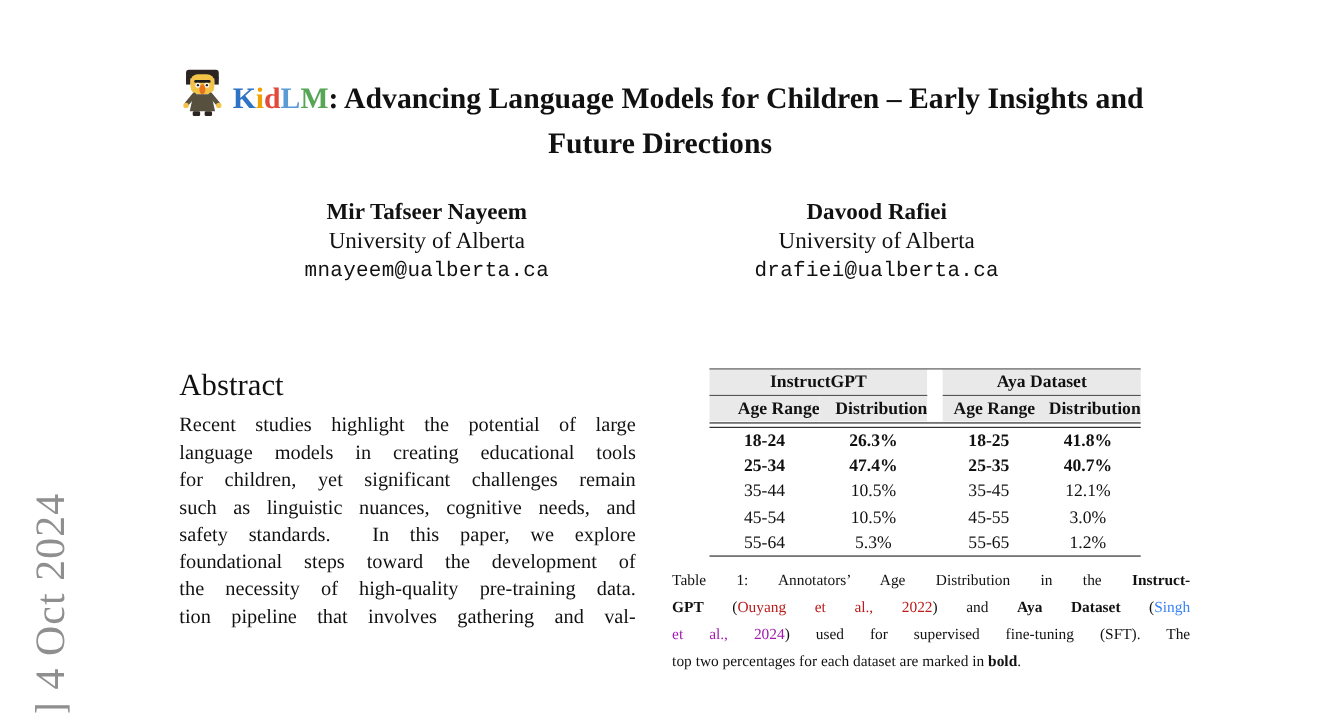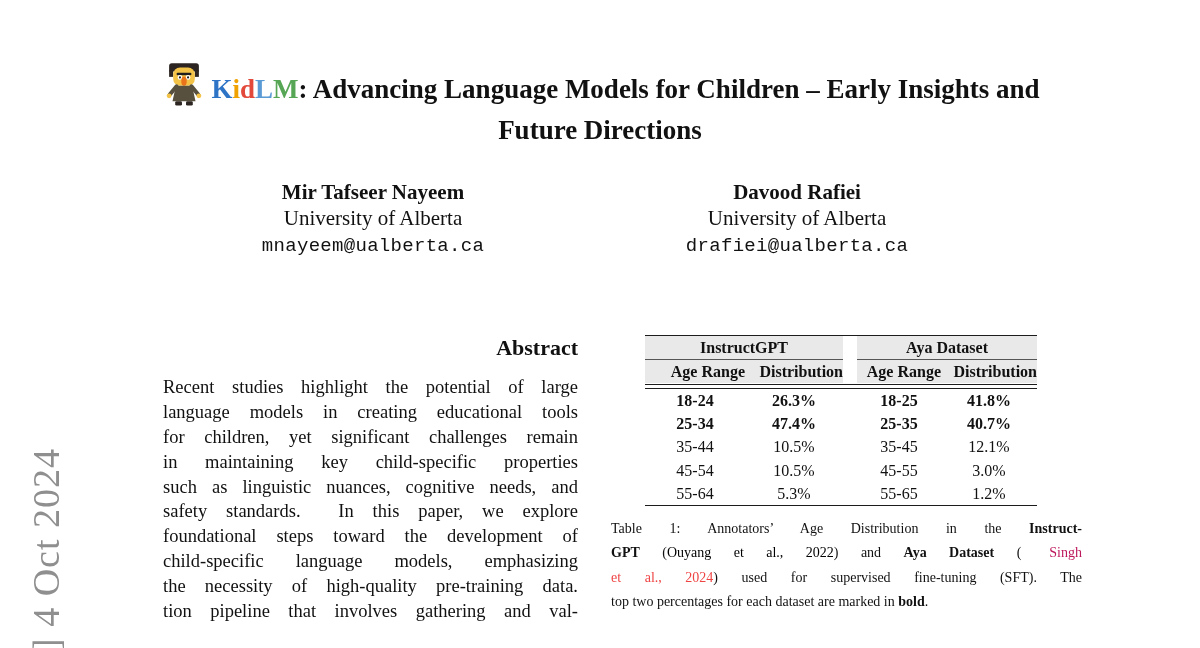--- a/index.html
+++ b/index.html
@@ -36,33 +36,33 @@
     text-align: center;
     font-weight: bold;
     font-size: 27px;
     line-height: 31px;
   }
   .mascot { display: inline-block; vertical-align: -10px; margin-right: 5px; }
   .logo-letter { font-weight: bold; }
 
   
   .author { position: absolute; width: 320px; text-align: center; top: 179px; }
-  .author-1 { left: 213px; }
+  .author-1 { left: 228px; }
   .author-2 { left: 637px; }
   .author-name  { font-weight: bold; font-size: 21px; line-height: 26px; }
   .author-affil { font-size: 21px; line-height: 27px; }
   .author-email {
     font-family: "Liberation Mono", "DejaVu Sans Mono", monospace;
     font-size: 19px; line-height: 28px; letter-spacing: 0.3px;
   }
 
   
   .abstract-heading {
     position: absolute; left: 163px; top: 335px; width: 415px;
-    text-align: right; font-weight: bold; font-size: 22px;
+    text-align: left; font-weight: normal; font-size: 28px;
   }
   .abstract-body { position: absolute; left: 163px; top: 377px; width: 415px; font-size: 18.5px; }
   .abs-line {
     height: 24.9px; overflow: hidden;
     text-align: justify; text-align-last: justify;
     white-space: nowrap;
   }
 
   
   .table1 {
@@ -139,25 +139,23 @@
     <div class="author-name">Davood Rafiei</div>
     <div class="author-affil">University of Alberta</div>
     <div class="author-email">drafiei@ualberta.ca</div>
   </div>
 
   <div class="abstract-heading">Abstract</div>
   <div class="abstract-body" id="abstract-body">
       <div class="abs-line">Recent studies highlight the potential of large</div>
       <div class="abs-line">language models in creating educational tools</div>
       <div class="abs-line">for children, yet significant challenges remain</div>
-      <div class="abs-line">in maintaining key child-specific properties</div>
       <div class="abs-line">such as linguistic nuances, cognitive needs, and</div>
       <div class="abs-line">safety standards.&nbsp; In this paper, we explore</div>
       <div class="abs-line">foundational steps toward the development of</div>
-      <div class="abs-line">child-specific language models, emphasizing</div>
       <div class="abs-line">the necessity of high-quality pre-training data.</div>
       <div class="abs-line">tion pipeline that involves gathering and val-</div>
     </div>
 
   <div class="table1" id="table1">
       <div class="t-cell t-group" style="grid-column: span 2;">InstructGPT</div>
       <div class="t-cell t-gap-head"></div>
       <div class="t-cell t-group" style="grid-column: span 2;">Aya Dataset</div>
       <div class="t-cell t-colhdr">Age Range</div>
       <div class="t-cell t-colhdr">Distribution</div>
@@ -187,18 +185,18 @@
       <div class="t-cell t-body">3.0%</div>
       <div class="t-cell t-body">55-64</div>
       <div class="t-cell t-body">5.3%</div>
       <div class="t-cell t-body"></div>
       <div class="t-cell t-body">55-65</div>
       <div class="t-cell t-body">1.2%</div>
     </div>
 
   <div class="caption" id="caption">
       <div class="cap-line"><span>Table 1: Annotators’ Age Distribution in the </span><span class="cap-b">Instruct-</span></div>
-      <div class="cap-line"><span class="cap-b">GPT</span><span> (</span><span class="cap-link" style="color: #000000;">Ouyang et al., 2022</span><span>) and </span><span class="cap-b">Aya Dataset</span><span> (</span><span class="cap-link" style="color: #be185d; margin-left: 28px;">Singh</span></div>
-      <div class="cap-line"><span class="cap-link" style="color: #ef4444;">et al., 2024</span><span>) used for supervised fine-tuning (SFT). The</span></div>
+      <div class="cap-line"><span class="cap-b">GPT</span><span> (</span><span class="cap-link" style="color: #b91c1c;">Ouyang et al., 2022</span><span>) and </span><span class="cap-b">Aya Dataset</span><span> (</span><span class="cap-link" style="color: #3b82f6;">Singh</span></div>
+      <div class="cap-line"><span class="cap-link" style="color: #a21caf;">et al., 2024</span><span>) used for supervised fine-tuning (SFT). The</span></div>
       <div class="cap-line no-just"><span>top two percentages for each dataset are marked in </span><span class="cap-b">bold</span><span>.</span></div>
     </div>
 
 </div>
 
 </body></html>

